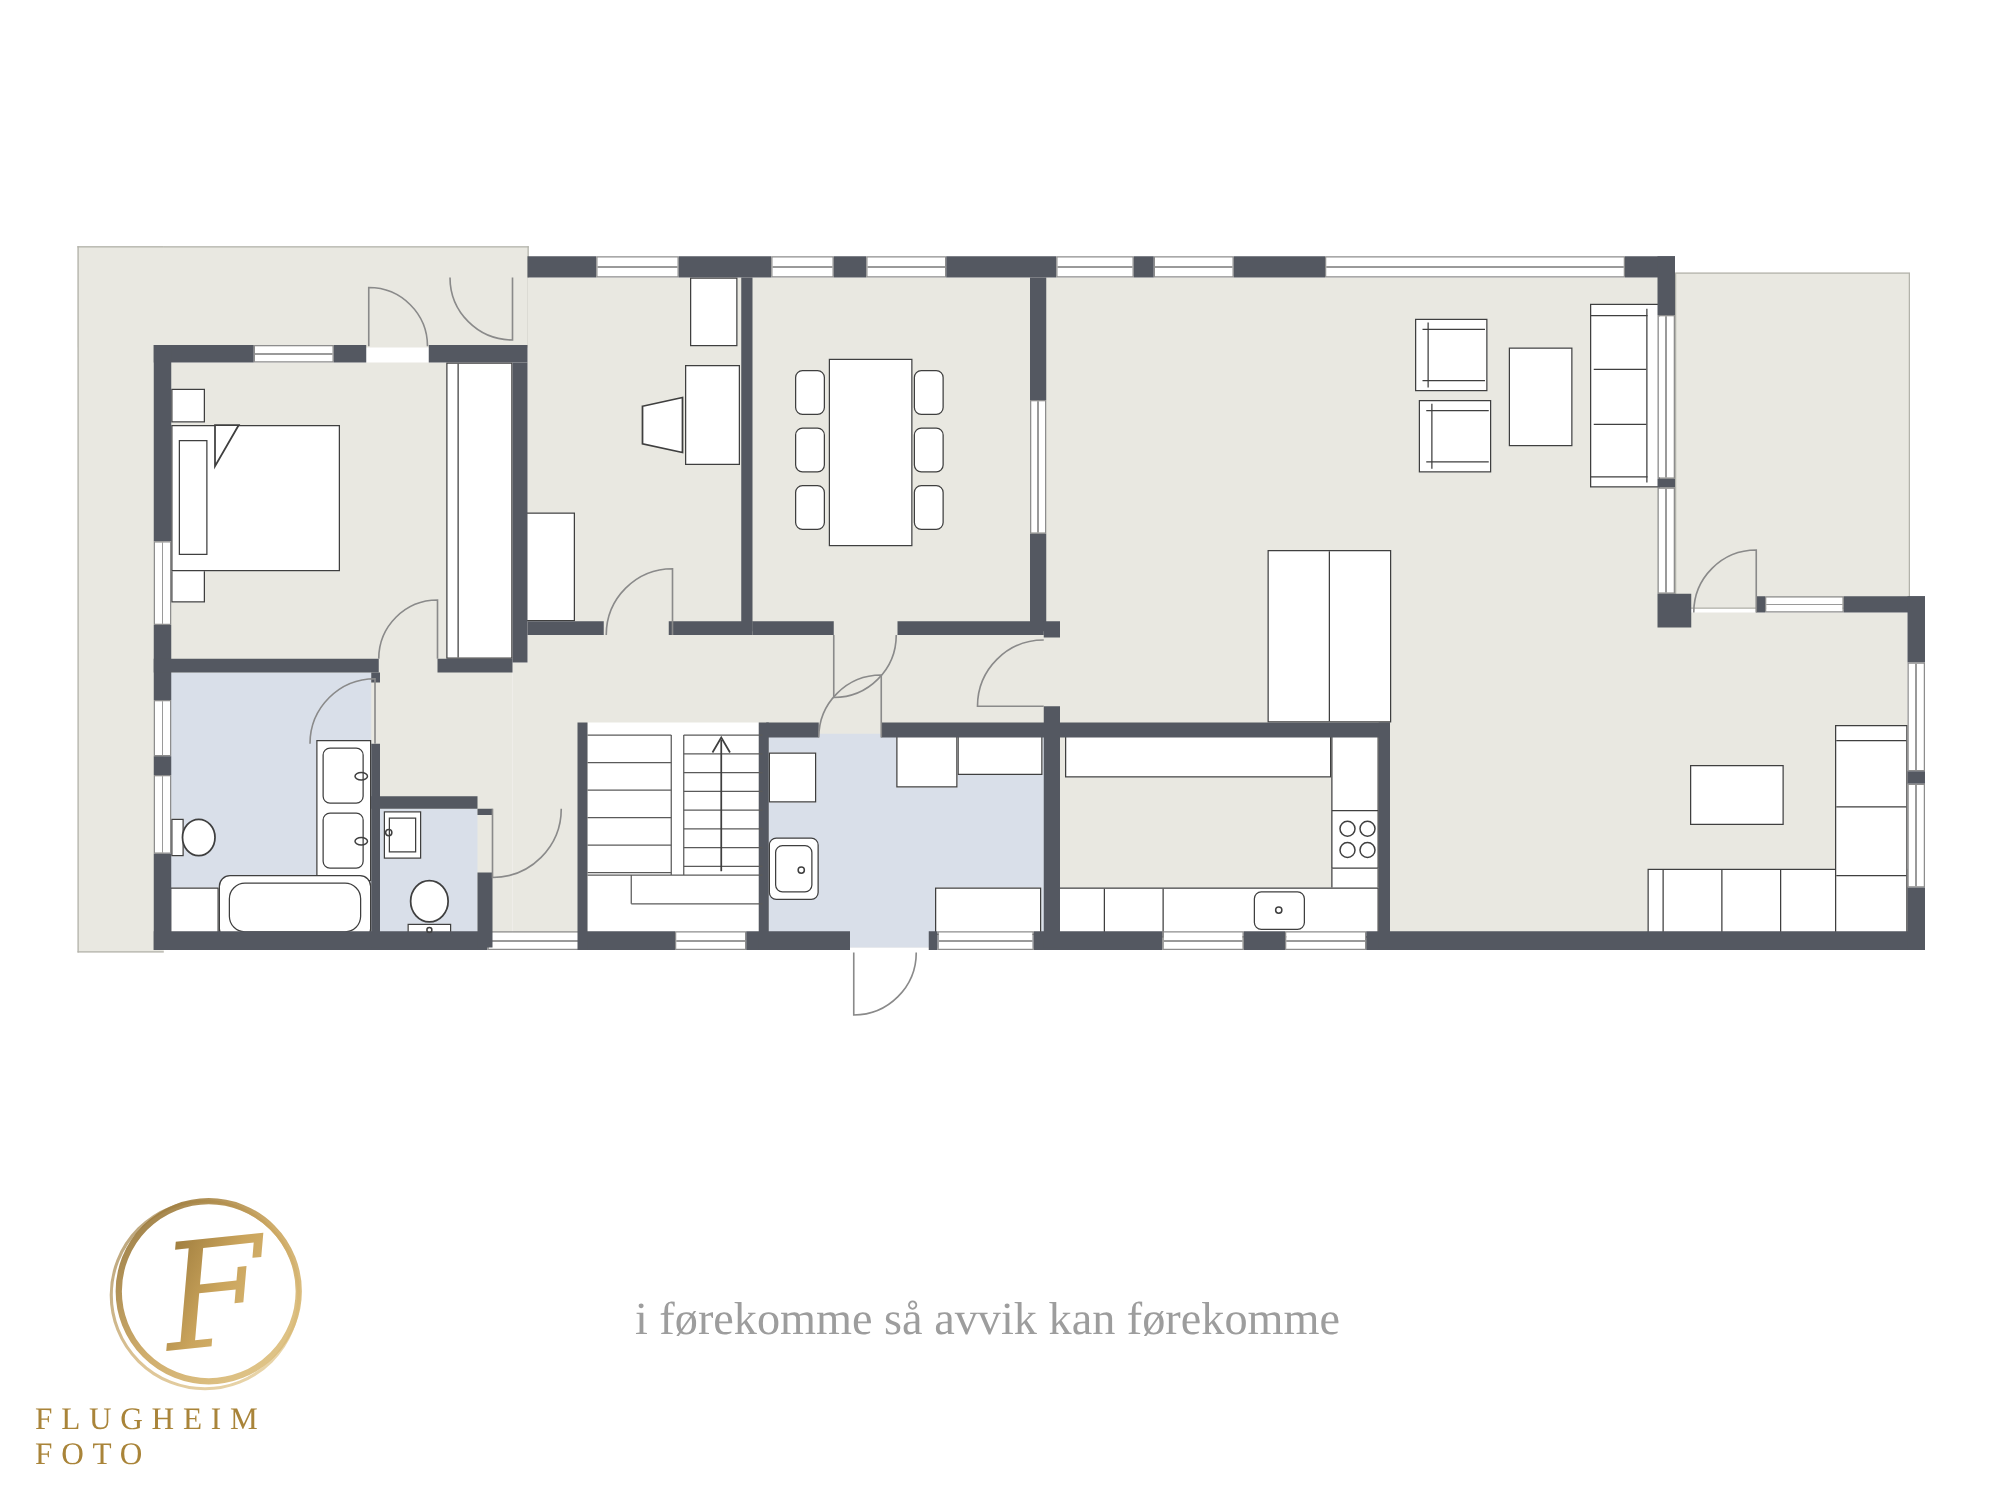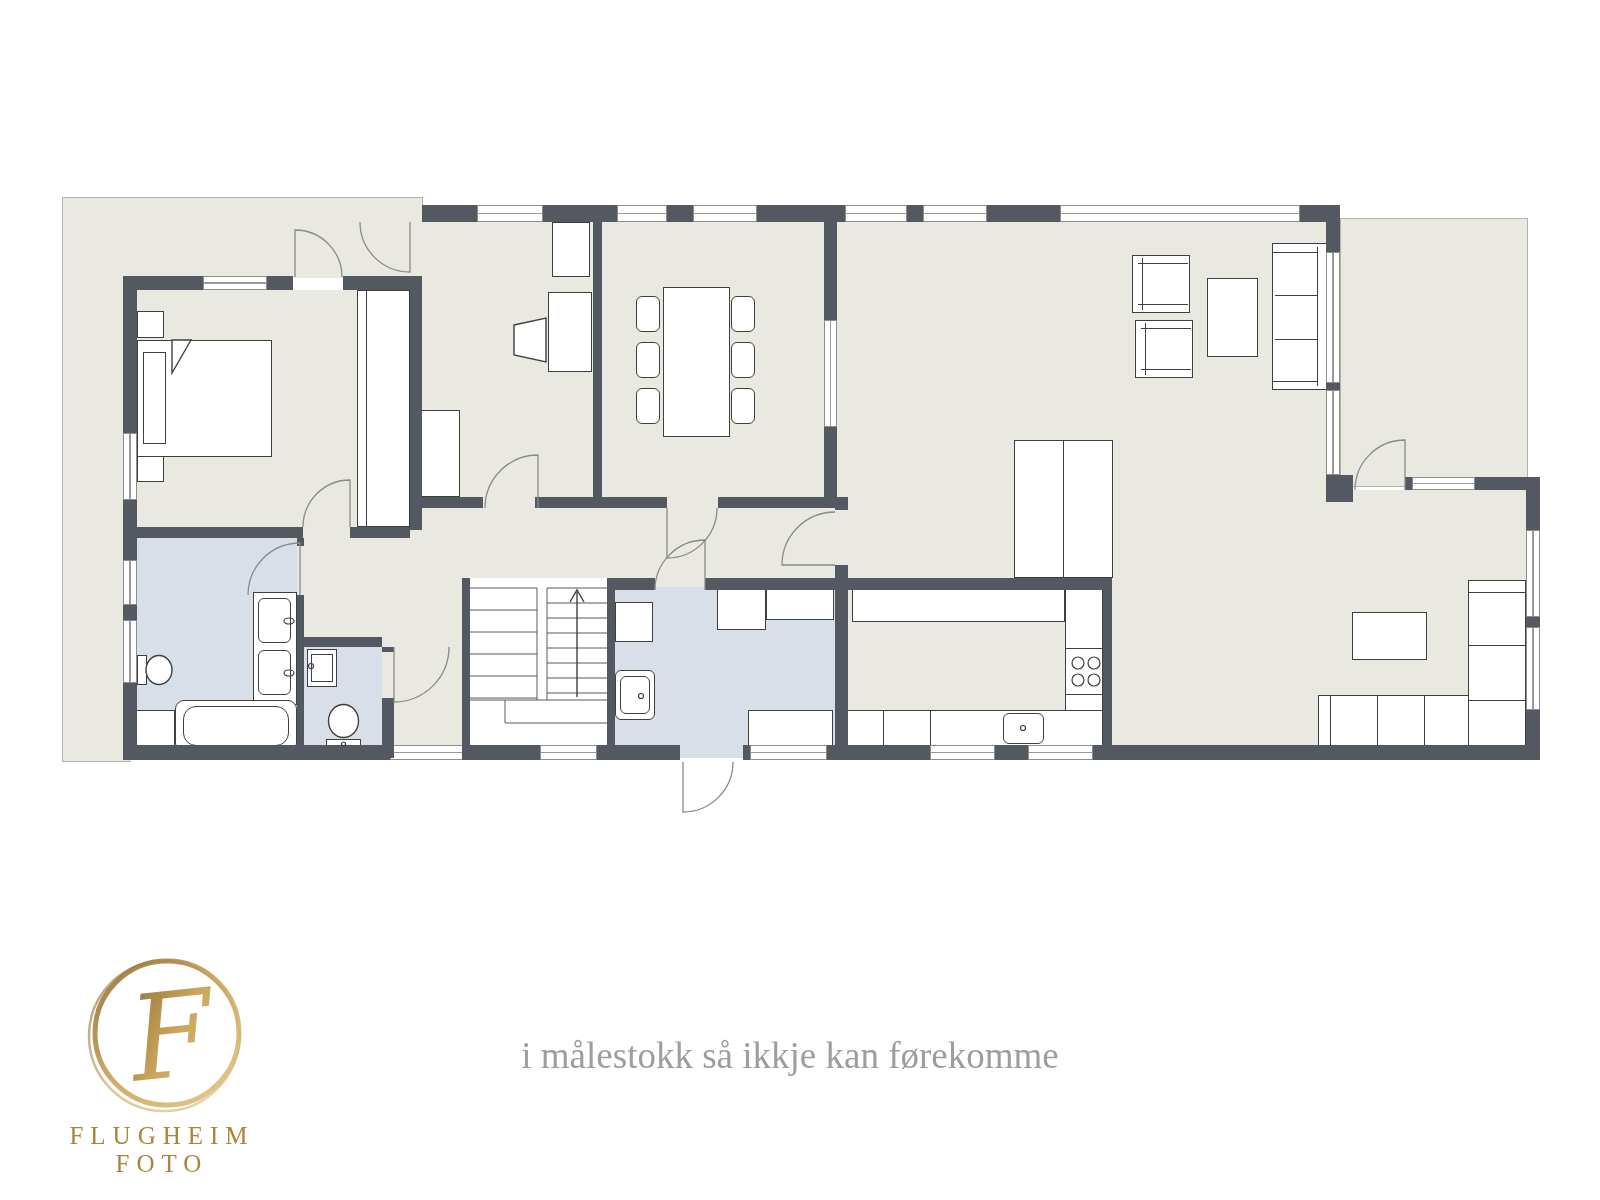--- a/index.html
+++ b/index.html
@@ -13,21 +13,21 @@
   .winh{position:absolute;box-sizing:border-box;border:1px solid #8d8d8d;
         background:linear-gradient(to bottom,#fff 0 44%,#9a9a9a 44% 56%,#fff 56% 100%);}
   .winv{position:absolute;box-sizing:border-box;border:1px solid #8d8d8d;
         background:linear-gradient(to right,#fff 0 44%,#9a9a9a 44% 56%,#fff 56% 100%);}
   .fw{position:absolute;background:#fff;border:1px solid #3f3f3f;box-sizing:border-box;}
   .rd{border-radius:6px;}
   .ln{position:absolute;background:#3f3f3f;}
   svg.overlay{position:absolute;left:0;top:0;pointer-events:none;}
   #caption{position:absolute;left:400px;top:1030px;width:780px;text-align:center;
            color:#9d9d9d;font-size:37px;line-height:51px;}
-  #logo-word{position:absolute;left:17px;top:1122px;width:290px;text-align:center;
+  #logo-word{position:absolute;left:28px;top:1122px;width:290px;text-align:left;
              color:#a98439;font-size:25px;letter-spacing:7px;}
 </style>
 </head>
 <body>
 
 <div id="stage">
 
   <div class="terr" style="left:62px;top:197px;width:360px;height:80px;border-top:1px solid #b3b3ab;border-right:1px solid #b3b3ab;"></div>
   <div class="terr" style="left:62px;top:197px;width:68px;height:563px;border-left:1px solid #b3b3ab;border-bottom:1px solid #b3b3ab;border-top:1px solid #b3b3ab;"></div>
   <div class="terr" style="left:1340px;top:218px;width:188px;height:269px;border:1px solid #b3b3ab;box-sizing:border-box;"></div>
@@ -262,16 +262,16 @@
         <stop offset="1" stop-color="#e2c685"></stop>
       </linearGradient>
     </defs>
     <circle cx="92" cy="88" r="72" fill="none" stroke="url(#gold)" stroke-width="5" opacity="0.9"></circle>
     <circle cx="89" cy="91" r="75" fill="none" stroke="url(#gold)" stroke-width="2.5" opacity="0.65"></circle>
     <text x="55" y="132" font-family="DejaVu Serif, serif" font-style="italic" font-size="118" fill="url(#gold)" transform="rotate(-6 92 88)">F</text>
   </svg>
   <div id="logo-word">FLUGHEIM FOTO</div>
 
   <div id="caption">
-    <div>i målestokk så ikkje kan førekomme</div>
+    <div>i førekomme så avvik kan førekomme</div>
   </div>
 
 </div>
 
 </body></html>

